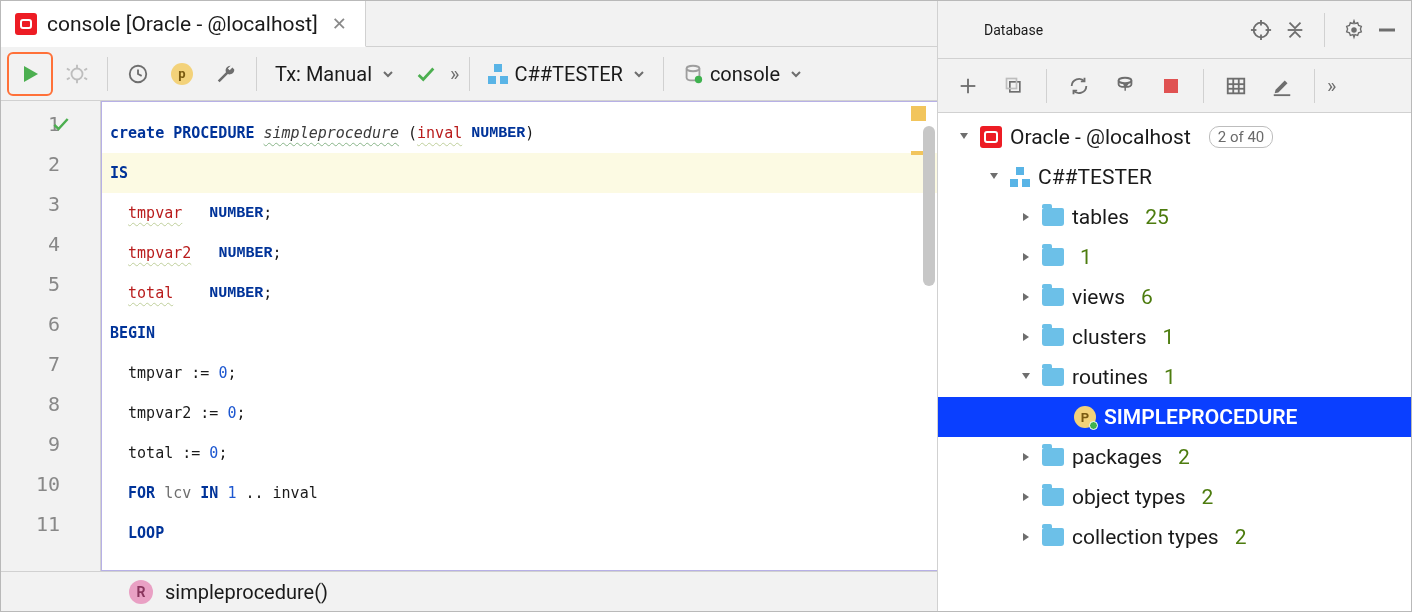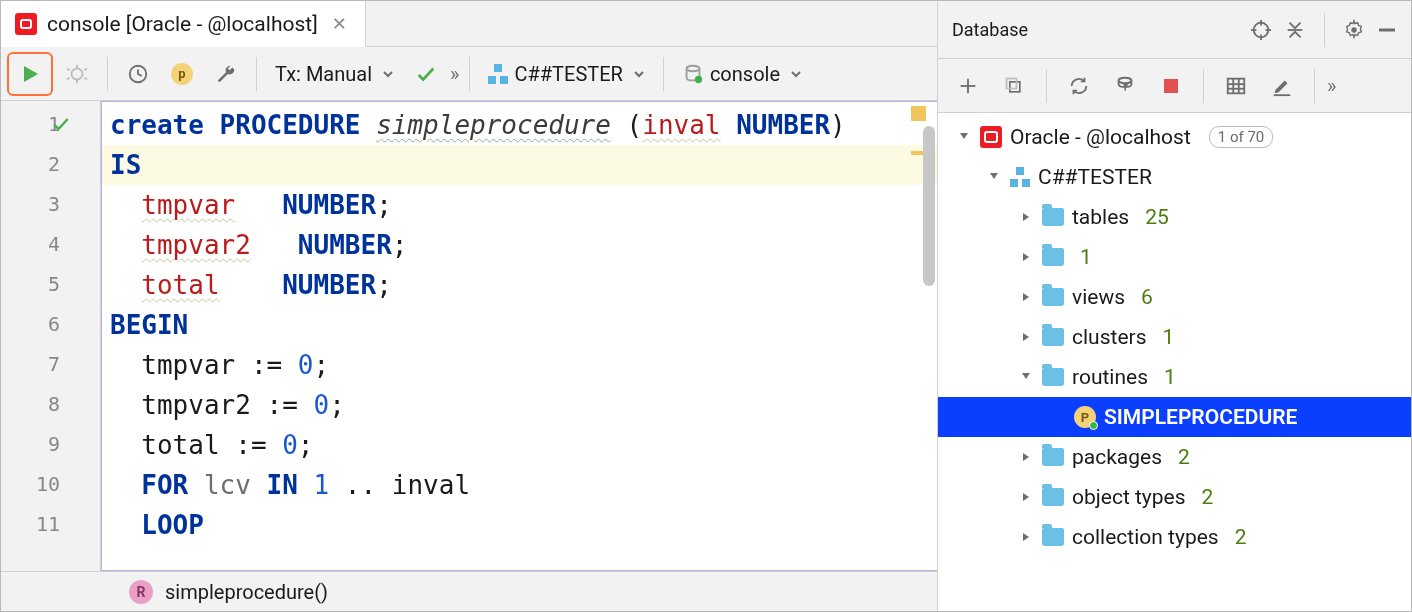--- a/index.html
+++ b/index.html
@@ -69,49 +69,49 @@
     font-family: "SFMono-Regular","Consolas","Menlo",monospace;
   }
   .gutter {
     width:100px; background:var(--panel-bg);
     border-right:1px solid var(--border);
     padding-top:3px;
   }
   .gline { height:40px; display:flex; align-items:center; justify-content:flex-end; padding-right:40px; color:#888; font-size:20px; position:relative;}
   .gline .tick { position:absolute; left:50px; }
   .code {
-    flex:1; padding-top:3px; font-size:26px; overflow:hidden; position:relative;
+    flex:1; padding-top:11px; font-size:15px; overflow:hidden; position:relative;
     border:1px solid #b7b0e6; border-right:none;
   }
   .cline { height:40px; display:flex; align-items:center; padding-left:8px; white-space:pre;}
   .cline.hl { background:var(--highlight-line);}
   .kw { color:var(--kw); font-weight:700;}
   .num { color:var(--num);}
   .id-it { font-style:italic; color:#3b3b3b; text-decoration: underline wavy #89b589 1px; text-underline-offset:4px;}
   .id-g { color:#b91c1c; text-decoration: underline wavy #bfcf9b 1px; text-underline-offset:4px;}
-  .ty { color:var(--kw); font-weight:700;}
+  .ty { color:var(--kw); font-weight:700;font-family:Liberation Mono, monospace;}
   .code-markers { position:absolute; right:4px; top:4px; width:22px;}
   .marker-square { width:15px; height:15px; margin-bottom:160px;}
   .vscroll { position:absolute; right:0; top:0; bottom:0; width:16px;}
   .vscroll .thumb { position:absolute; top:24px; width:12px; right:2px; height:160px; background:#c7c7c7; border-radius:6px;}
   .status {
     height:40px; background:var(--panel-bg); border-top:1px solid var(--border);
     display:flex; align-items:center; padding-left:128px; gap:12px;
   }
   .rbadge { width:24px;height:24px;border-radius:50%; background:var(--rbadge); display:flex;align-items:center;justify-content:center; font-size:14px; font-weight:700; color:#8a355e;}
   
   .right {
     flex:1; display:flex; flex-direction:column; background:var(--bg); min-width:0;
   }
   .db-header {
     height:58px; background:var(--panel-bg);
     border-bottom:1px solid var(--border);
     display:flex; align-items:center; padding:0 14px; gap:12px;
   }
-  .db-title { flex:1; font-size:18px;}
+  .db-title { flex:1; font-size:14px;margin-left:32px;}
   .db-toolbar {
     height:54px; background:var(--panel-bg);
     border-bottom:1px solid var(--border);
     display:flex; align-items:center; padding:0 10px; gap:6px;
   }
   .tree {
     flex:1; overflow:auto; font-size:21px; padding-top:4px;text-align:center;
   }
   .node { height:40px; display:flex; align-items:center; gap:8px; padding-left:0;}
   .node .indent { display:inline-block;}
@@ -356,21 +356,21 @@
     <div class="tree" id="tree">
       <div class="node">
         <span class="indent" style="width:10px;"></span>
         <span class="arrow">
             <svg width="12" height="12">
               <polygon points="2,2 10,2 6,8" fill="#6e6e6e"></polygon>
             </svg>
           </span>
         <span class="oracle-ico2"></span>
         <span>Oracle - @localhost</span>
-        <span class="pill">1 of 70</span>
+        <span class="pill">2 of 40</span>
       </div>
       <div class="node">
         <span class="indent" style="width:40px;"></span>
         <span class="arrow">
             <svg width="12" height="12">
               <polygon points="2,2 10,2 6,8" fill="#6e6e6e"></polygon>
             </svg>
           </span>
         <span class="schema-ico">
             <span class="a"></span>

